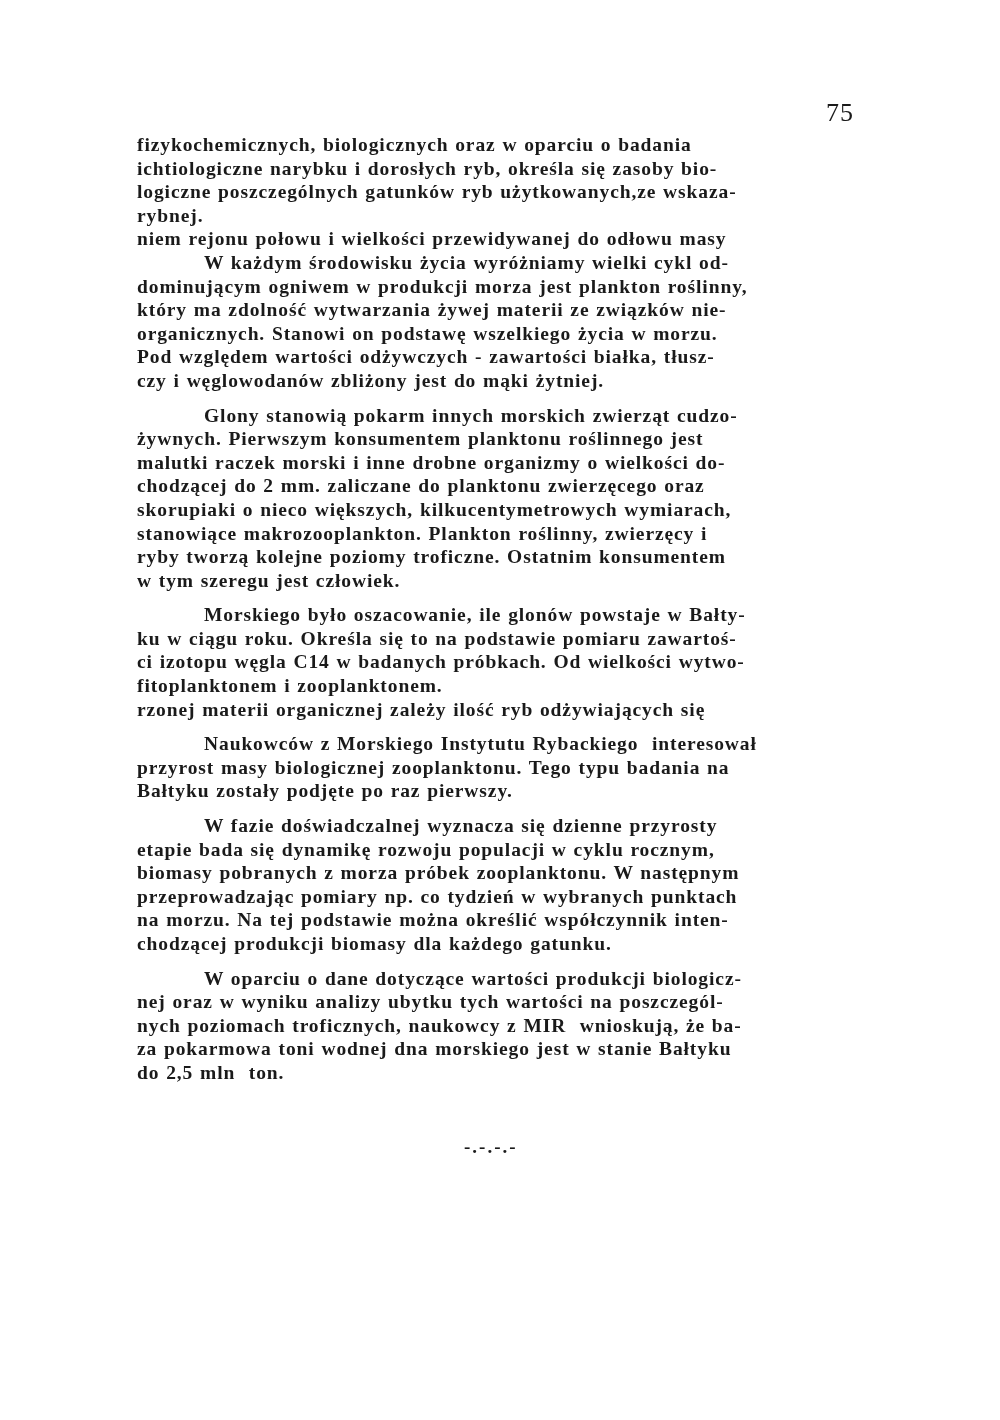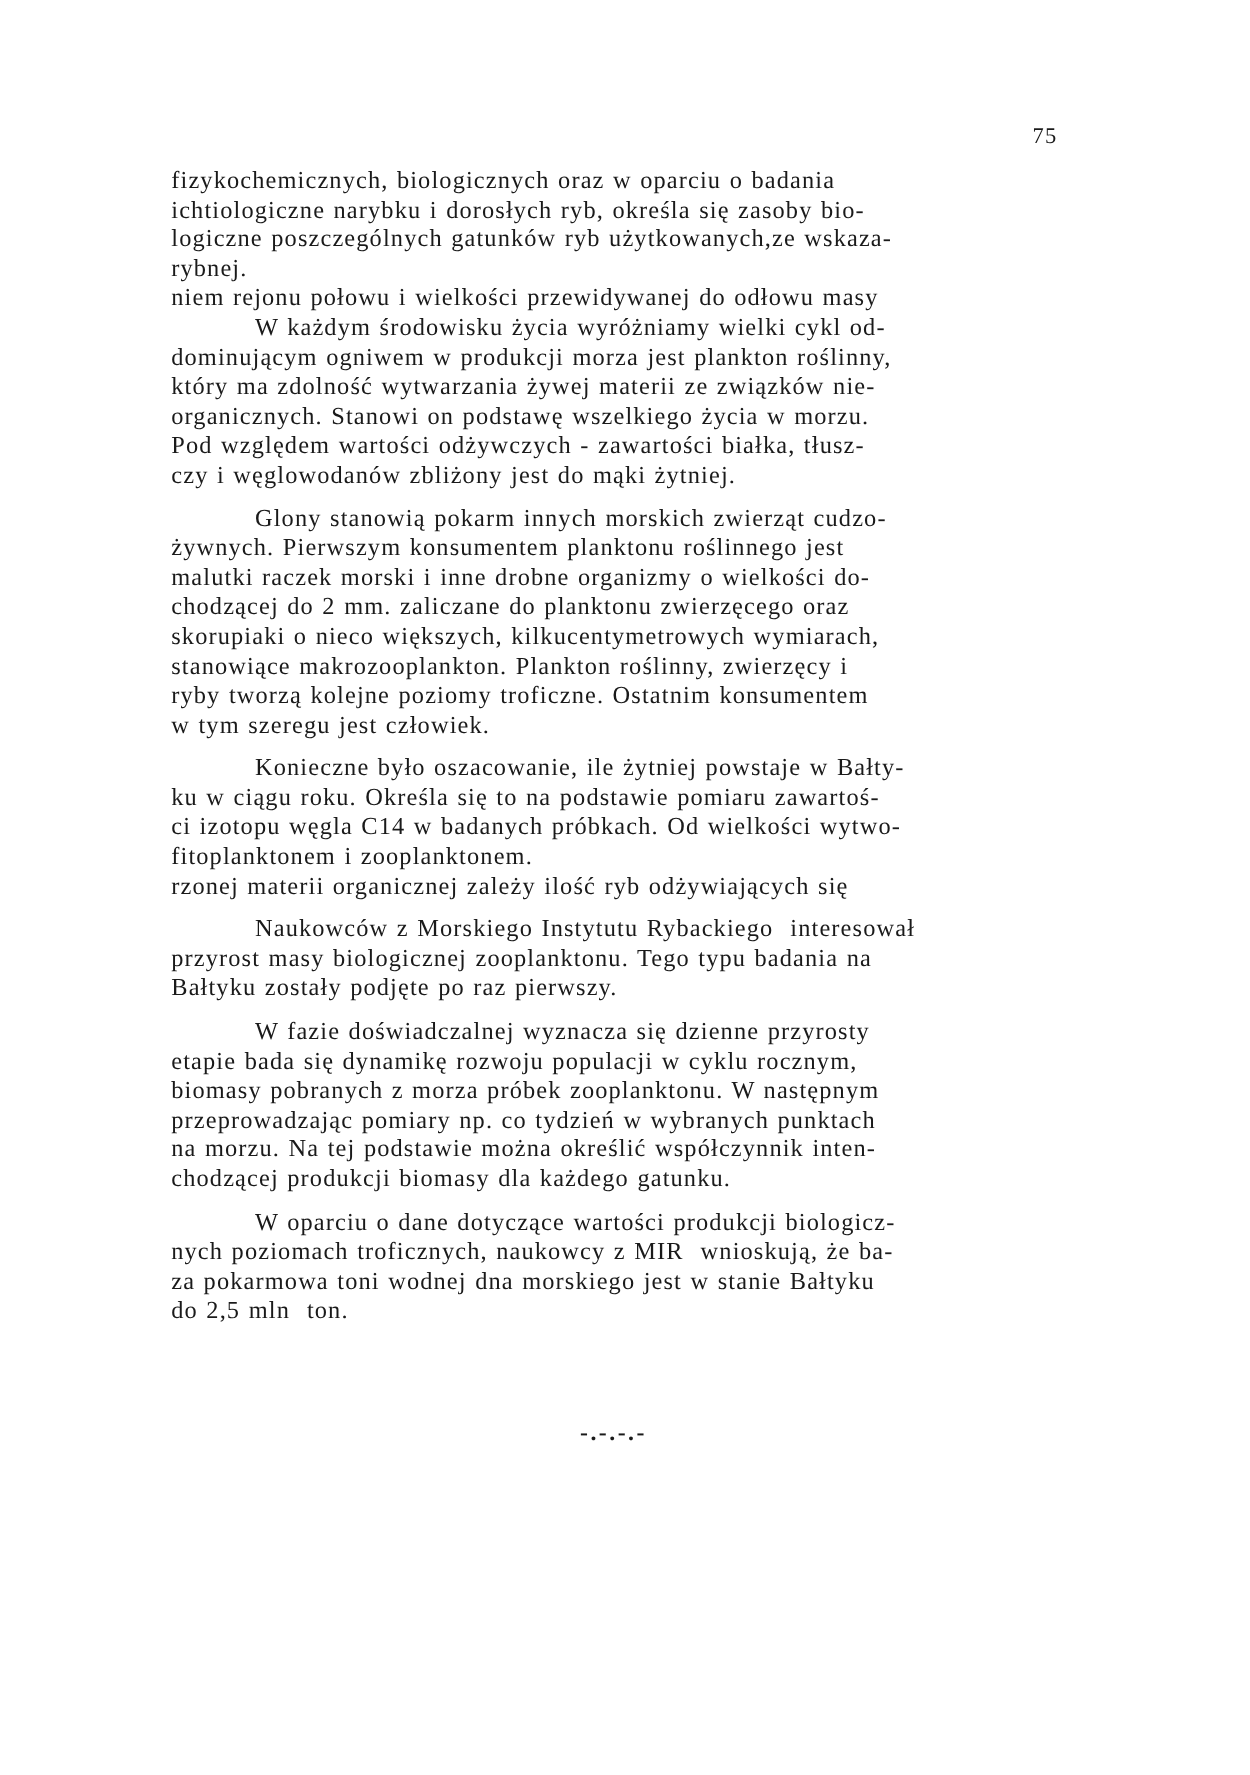--- a/index.html
+++ b/index.html
@@ -12,36 +12,37 @@
     height: 1420px;
     position: relative;
     overflow: hidden;
     font-family: "Liberation Serif", "DejaVu Serif", serif;
     color: #1a1a1a;
   }
   .page-number {
     position: absolute;
     top: 98px;
     left: 826px;
-    font-size: 18px;
+    font-size: 26px;
     letter-spacing: 1px;
   }
   .text {
     position: absolute;
     left: 137px;
     width: 740px;
     top: 133px;
     font-size: 19.5px;
     line-height: 23.6px;
     letter-spacing: 0.9px;
     word-spacing: 1px;
   }
   .line {
     display: block;
     white-space: pre;
+    font-weight: bold;
   }
   .para-gap {
     display: block;
     height: 11px;
   }
   .indent {
     padding-left: 67px;
   }
   .separator {
     position: absolute;
@@ -85,21 +86,21 @@
     <span class="line">chodzącej do 2 mm. zaliczane do planktonu zwierzęcego oraz</span>
     <span class="line">skorupiaki o nieco większych, kilkucentymetrowych wymiarach,</span>
     <span class="line">stanowiące makrozooplankton. Plankton roślinny, zwierzęcy i</span>
     <span class="line">ryby tworzą kolejne poziomy troficzne. Ostatnim konsumentem</span>
     <span class="line">w tym szeregu jest człowiek.</span>
   </div>
 
   <span class="para-gap"></span>
 
   <div>
-    <span class="line indent">Konieczne było oszacowanie, ile żytniej powstaje w Bałty-</span>
+    <span class="line indent">Morskiego było oszacowanie, ile glonów powstaje w Bałty-</span>
     <span class="line">ku w ciągu roku. Określa się to na podstawie pomiaru zawartoś-</span>
     <span class="line">ci izotopu węgla C14 w badanych próbkach. Od wielkości wytwo-</span>
     <span class="line">fitoplanktonem i zooplanktonem.</span>
     <span class="line">rzonej materii organicznej zależy ilość ryb odżywiających się</span>
   </div>
 
   <span class="para-gap"></span>
 
   <div>
     <span class="line indent">Naukowców z Morskiego Instytutu Rybackiego  interesował</span>
@@ -115,19 +116,20 @@
     <span class="line">biomasy pobranych z morza próbek zooplanktonu. W następnym</span>
     <span class="line">przeprowadzając pomiary np. co tydzień w wybranych punktach</span>
     <span class="line">na morzu. Na tej podstawie można określić współczynnik inten-</span>
     <span class="line">chodzącej produkcji biomasy dla każdego gatunku.</span>
   </div>
 
   <span class="para-gap"></span>
 
   <div>
     <span class="line indent">W oparciu o dane dotyczące wartości produkcji biologicz-</span>
+    <span class="line">nej oraz w wyniku analizy ubytku tych wartości na poszczegól-</span>
     <span class="line">nych poziomach troficznych, naukowcy z MIR  wnioskują, że ba-</span>
     <span class="line">za pokarmowa toni wodnej dna morskiego jest w stanie Bałtyku</span>
     <span class="line">do 2,5 mln  ton.</span>
   </div>
 </div>
 
 <div class="separator">-.-.-.-</div>
 
 </body></html>

